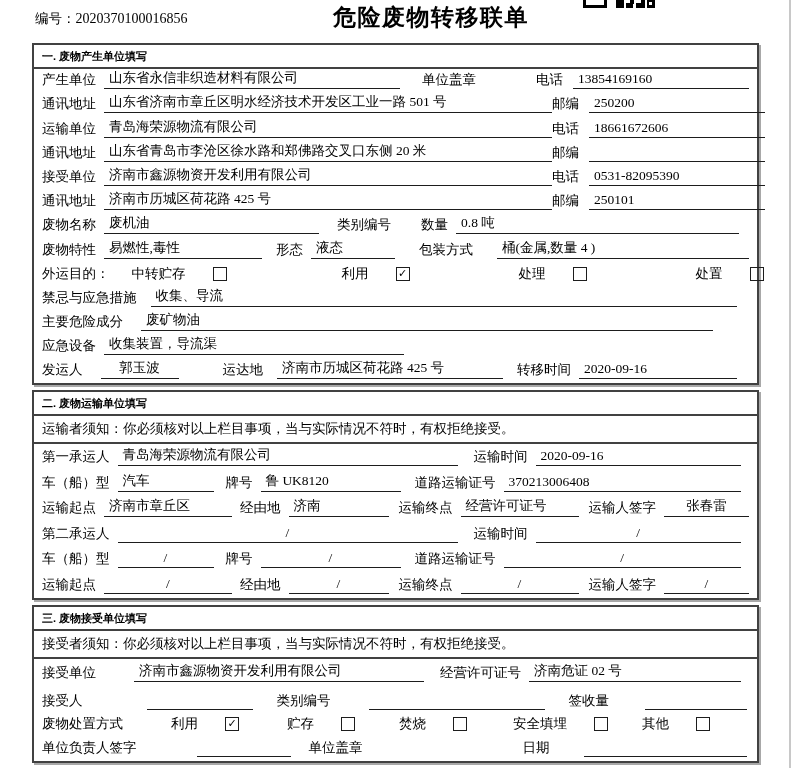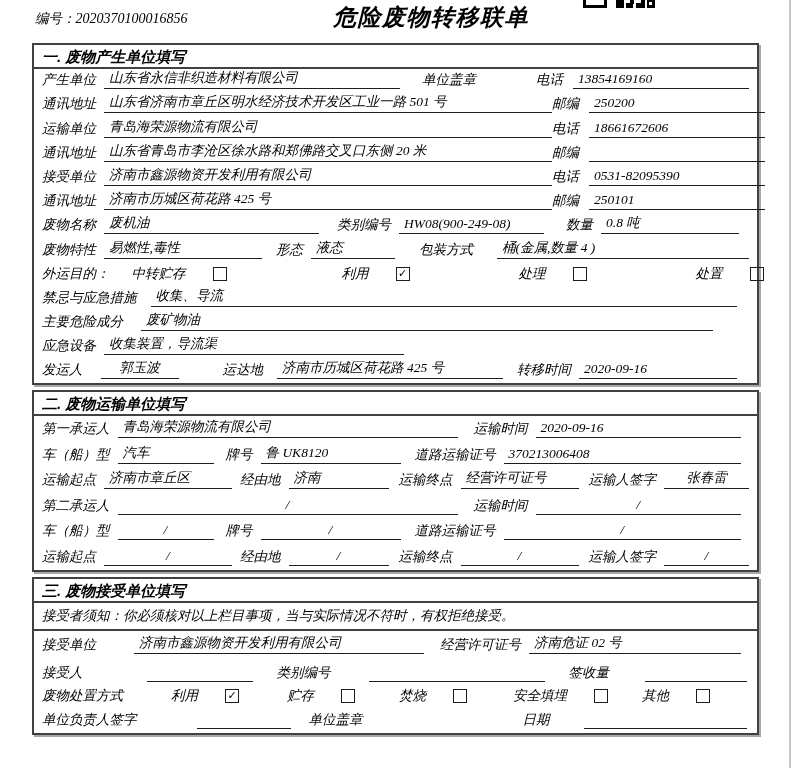--- a/index.html
+++ b/index.html
@@ -1,32 +1,32 @@
 <!DOCTYPE html>
 <html><head>
 <meta charset="utf-8">
 <style>
   html,body{margin:0;padding:0;}
   body{
     width:796px;height:768px;background:#ffffff;
     font-family:"Liberation Serif","DejaVu Serif",serif;
     color:#000;
   }
-  .page{position:relative;width:796px;height:768px;overflow:hidden;background:#fff;font-style:italic;}
+  .page{position:relative;width:796px;height:768px;overflow:hidden;background:#fff;}
   .edge-line{position:absolute;left:789px;top:0;width:2px;height:768px;background:#c8c8c8;}
   .qr{position:absolute;left:583px;top:0;}
   .doc-header{position:relative;height:43px;}
   .serial{position:absolute;left:35px;top:10px;font-size:13.5px;white-space:nowrap;}
   .serial .num{font-size:14px;}
   .title{position:absolute;left:333px;top:2px;font-size:23px;font-weight:bold;letter-spacing:1.5px;
     font-family:"Liberation Sans","DejaVu Sans",sans-serif;}
   .box{margin:0 0 5px 32px;width:727px;box-sizing:border-box;border:2px solid #414141;
     box-shadow:2px 2px 0 #a8a8a8;background:#fff;}
   .sec-header{height:21px;line-height:21px;padding:1px 8px 0;border-bottom:2px solid #414141;
-    font-weight:bold;font-size:15px;font-family:"Liberation Sans","DejaVu Sans",sans-serif;}
+    font-weight:bold;font-size:11px;font-family:"Liberation Sans","DejaVu Sans",sans-serif;}
   .notice{height:26px;line-height:26px;padding:0 8px;border-bottom:2px solid #414141;font-size:13.5px;white-space:nowrap;}
   .row{display:flex;align-items:flex-end;padding:16px 8px 4px;font-size:13.5px;box-sizing:border-box;white-space:nowrap;}
   .s1 .row{height:24.2px;}
   .s2 .row{height:25.6px;}
   .s3 .row{height:25px;}
   .lbl{flex:none;margin-right:8px;}
   .plain{flex:none;}
   .val{border-bottom:1.5px solid #1d1d1d;padding:0 5px 1px;box-sizing:border-box;flex:none;overflow:hidden;}
   .val.f{flex:1 1 auto;}
   .val.c{text-align:center;}
@@ -115,21 +115,20 @@
       <span class="rgroup">
         <span class="lbl">邮编</span>
         <span class="val">250101</span>
       </span>
     </div>
 
     <div class="row">
       <span class="lbl">废物名称</span>
       <span class="val" style="width:215px">废机油</span>
       <span class="lbl" style="margin-left:18px">类别编号</span>
-      <span class="val" style="width:145px">HW08(900-249-08)</span>
       <span class="lbl" style="margin-left:22px">数量</span>
       <span class="val f" style="margin-right:10px">0.8 吨</span>
     </div>
 
     <div class="row">
       <span class="lbl">废物特性</span>
       <span class="val" style="width:158px">易燃性,毒性</span>
       <span class="lbl" style="margin-left:14px">形态</span>
       <span class="val" style="width:84px">液态</span>
       <span class="lbl" style="margin-left:24px">包装方式</span>
@@ -176,20 +175,21 @@
       <span class="val c" style="width:78px;margin-left:10px">郭玉波</span>
       <span class="lbl" style="margin-left:44px">运达地</span>
       <span class="val" style="width:226px;margin-left:6px">济南市历城区荷花路 425 号</span>
       <span class="lbl" style="margin-left:14px">转移时间</span>
       <span class="val f" style="margin-right:12px">2020-09-16</span>
     </div>
   </div>
 
   <div class="box s2">
     <div class="sec-header">二. 废物运输单位填写</div>
+    <div class="notice">运输者须知：你必须核对以上栏目事项，当与实际情况不符时，有权拒绝接受。</div>
 
     <div class="row">
       <span class="lbl">第一承运人</span>
       <span class="val" style="width:340px">青岛海荣源物流有限公司</span>
       <span class="lbl" style="margin-left:16px">运输时间</span>
       <span class="val f" style="margin-right:8px">2020-09-16</span>
     </div>
 
     <div class="row">
       <span class="lbl">车（船）型</span>

